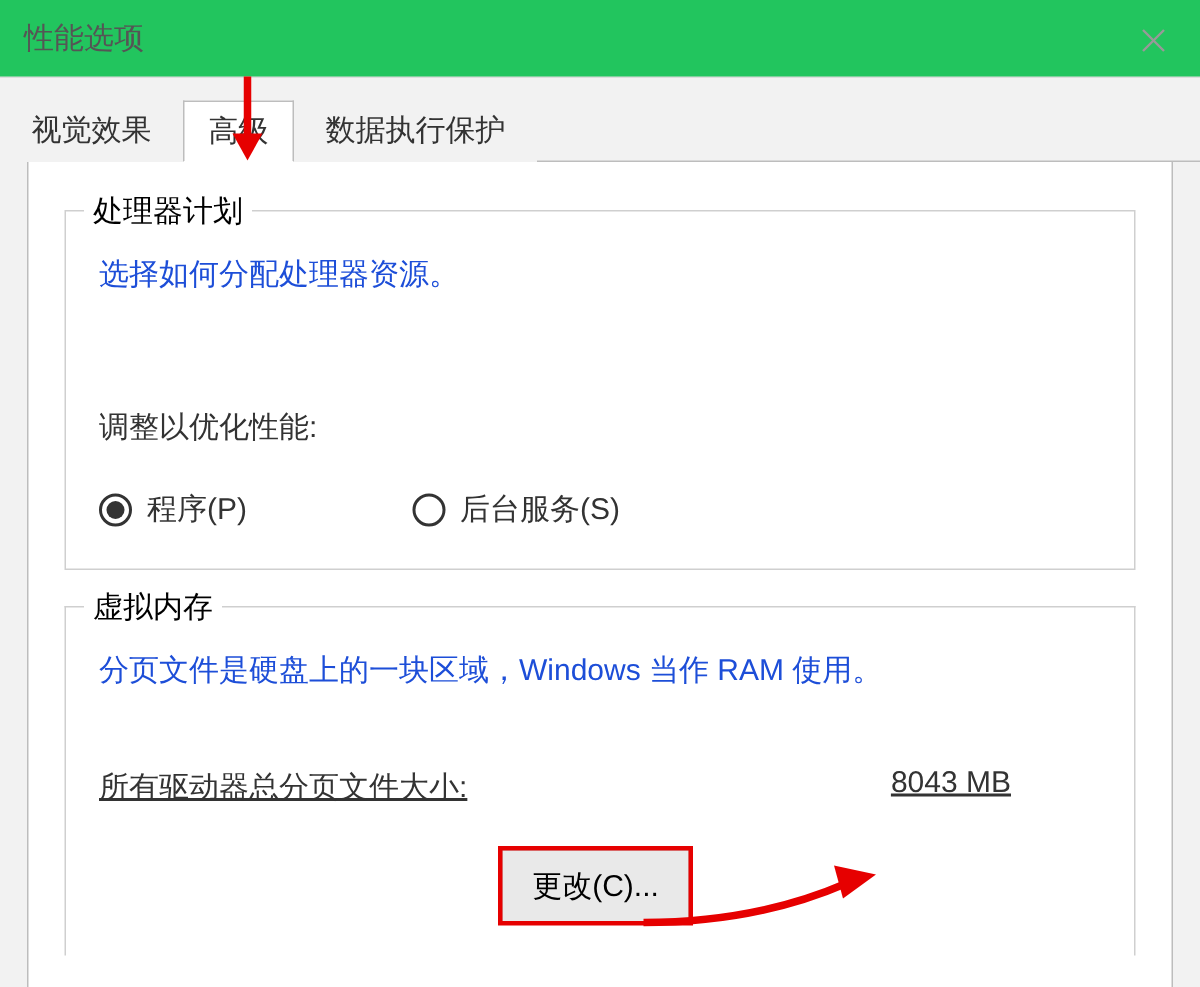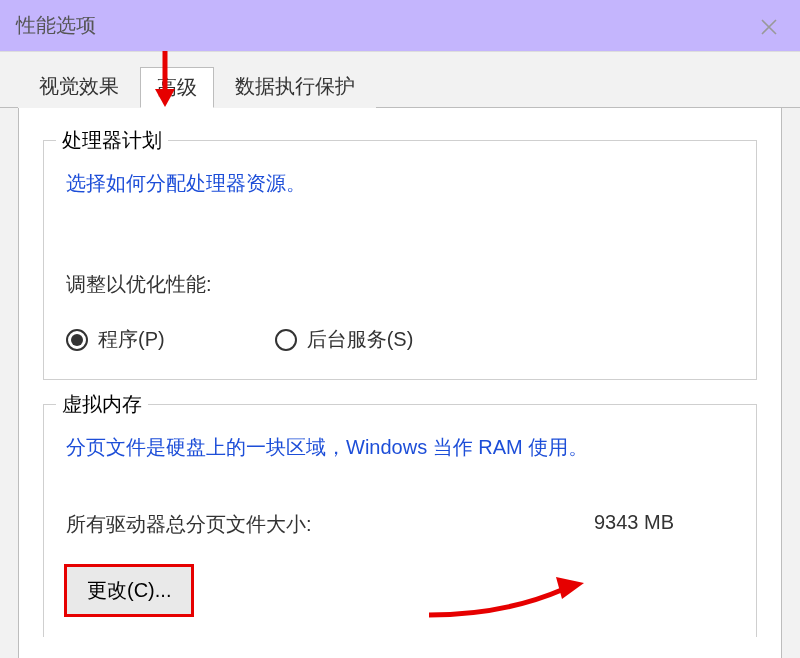--- a/index.html
+++ b/index.html
@@ -7,21 +7,21 @@
       font-family: "Microsoft YaHei", "Segoe UI", sans-serif;
       font-size: 19px;
       background: #f2f2f2;
       width: 800px;
       height: 658px;
       overflow: hidden;
       color: #333;
     }
     .titlebar {
       height: 52px;
-      background: #c4b5fd;
+      background: #22c55e;
       display: flex;
       align-items: center;
       padding: 0 16px;
       border-bottom: 1px solid #ddd;
       position: relative;
     }
     .titlebar-title { font-size: 20px; color: #555; }
     .close-btn {
       position: absolute;
       right: 14px;
@@ -31,21 +31,20 @@
       display: flex;
       align-items: center;
       justify-content: center;
       color: #999;
       font-size: 24px;
       cursor: pointer;
     }
     .tabbar {
       display: flex;
       align-items: flex-end;
-      padding-left: 18px;
       height: 48px;
       background: #f2f2f2;
       border-bottom: 1px solid #bdbdbd;
       position: relative;
       margin-top: 8px;
     }
     .tab {
       padding: 8px 20px 8px;
       font-size: 20px;
       color: #333;
@@ -118,25 +117,26 @@
       height: 12px;
       background: #333;
       border-radius: 50%;
     }
     .radio-label { font-size: 20px; }
     .vm-row {
       display: flex;
       justify-content: space-between;
       margin-top: 48px;
       font-size: 20px;
+      text-decoration: underline;
     }
     .vm-value { padding-right: 60px; }
     .btn-row {
       display: flex;
-      justify-content: flex-start;
+      justify-content: center;
       margin-top: 28px;
       padding-right: 6px;
     }
     .btn {
       padding: 10px 20px;
       background: #e9e9e9;
       border: 1px solid #b0b0b0;
       font-size: 20px;
       cursor: pointer;
     }
@@ -196,21 +196,21 @@
         <span class="radio-label">后台服务(S)</span>
       </div>
     </div>
   </div>
 
   <div class="fieldset" style="position:relative; padding-bottom:22px; border-bottom:none;">
     <div class="legend">虚拟内存</div>
     <div class="desc">分页文件是硬盘上的一块区域，Windows 当作 RAM 使用。</div>
     <div class="vm-row">
       <span>所有驱动器总分页文件大小:</span>
-      <span class="vm-value">9343 MB</span>
+      <span class="vm-value">8043 MB</span>
     </div>
     <div class="btn-row">
       <button class="btn btn-highlight">更改(C)...</button>
     </div>
     <svg class="arrow-right" style="left:380px; top:160px;" width="170" height="60" viewBox="0 0 170 60">
       <path d="M 5 50 Q 80 50 140 24" stroke="#e60000" stroke-width="5" fill="none"></path>
       <polygon points="160,18 132,12 138,34" fill="#e60000"></polygon>
     </svg>
   </div>
 

